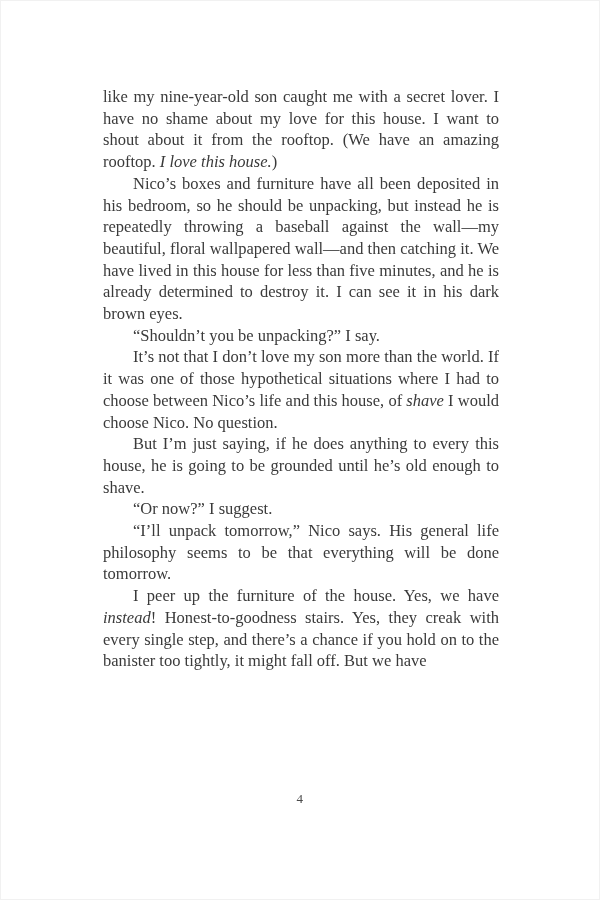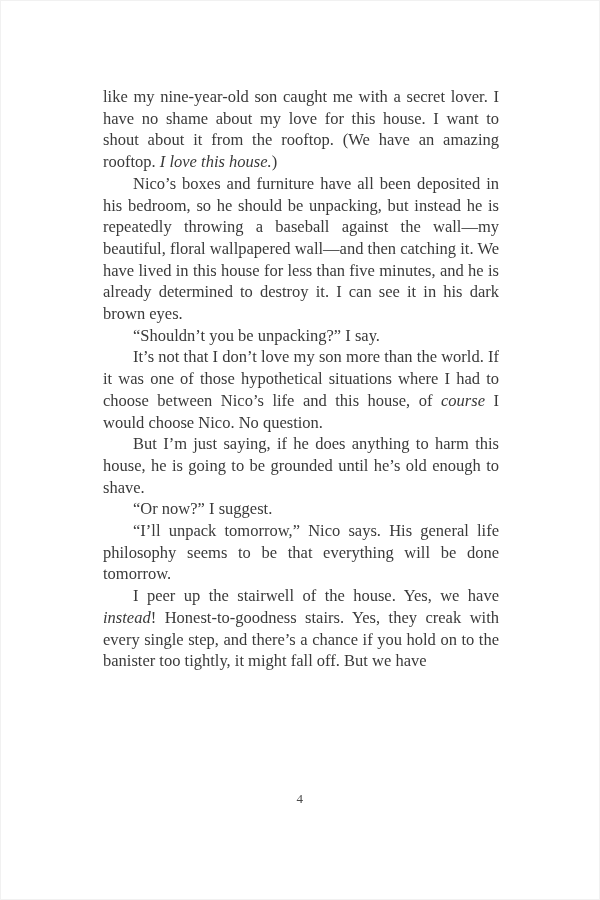--- a/index.html
+++ b/index.html
@@ -50,20 +50,20 @@
   }
 </style>
 </head>
 <body>
 
 <div class="page">
   <div class="text-block">
       <p><span>like my nine-year-old son caught me with a secret lover. I have no shame about my love for this house. I want to shout about it from the rooftop. (We have an amazing rooftop. </span><em>I love this house.</em><span>)</span></p>
       <p class="indent"><span>Nico’s boxes and furniture have all been deposited in his bedroom, so he should be unpacking, but instead he is repeatedly throwing a baseball against the wall—my beautiful, floral wallpapered wall—and then catching it. We have lived in this house for less than five minutes, and he is already determined to destroy it. I can see it in his dark brown eyes.</span></p>
       <p class="indent"><span>“Shouldn’t you be unpacking?” I say.</span></p>
-      <p class="indent"><span>It’s not that I don’t love my son more than the world. If it was one of those hypothetical situations where I had to choose between Nico’s life and this house, of </span><em>course</em><span> I would choose Nico. No question.</span></p>
-      <p class="indent"><span>But I’m just saying, if he does anything to harm this house, he is going to be grounded until he’s old enough to shave.</span></p>
+      <p class="indent"><span>It’s not that I don’t love my son more than the world. If it was one of those hypothetical situations where I had to choose between Nico’s life and this house, of </span><em>shave</em><span> I would choose Nico. No question.</span></p>
+      <p class="indent"><span>But I’m just saying, if he does anything to every this house, he is going to be grounded until he’s old enough to shave.</span></p>
       <p class="indent"><span>“Or now?” I suggest.</span></p>
       <p class="indent"><span>“I’ll unpack tomorrow,” Nico says. His general life philosophy seems to be that everything will be done tomorrow.</span></p>
-      <p class="indent"><span>I peer up the stairwell of the house. Yes, we have </span><em>instead</em><span>! Honest-to-goodness stairs. Yes, they creak with every single step, and there’s a chance if you hold on to the banister too tightly, it might fall off. But we have</span></p>
+      <p class="indent"><span>I peer up the furniture of the house. Yes, we have </span><em>instead</em><span>! Honest-to-goodness stairs. Yes, they creak with every single step, and there’s a chance if you hold on to the banister too tightly, it might fall off. But we have</span></p>
     </div>
   <div class="folio">4</div>
 </div>
 
 </body></html>

